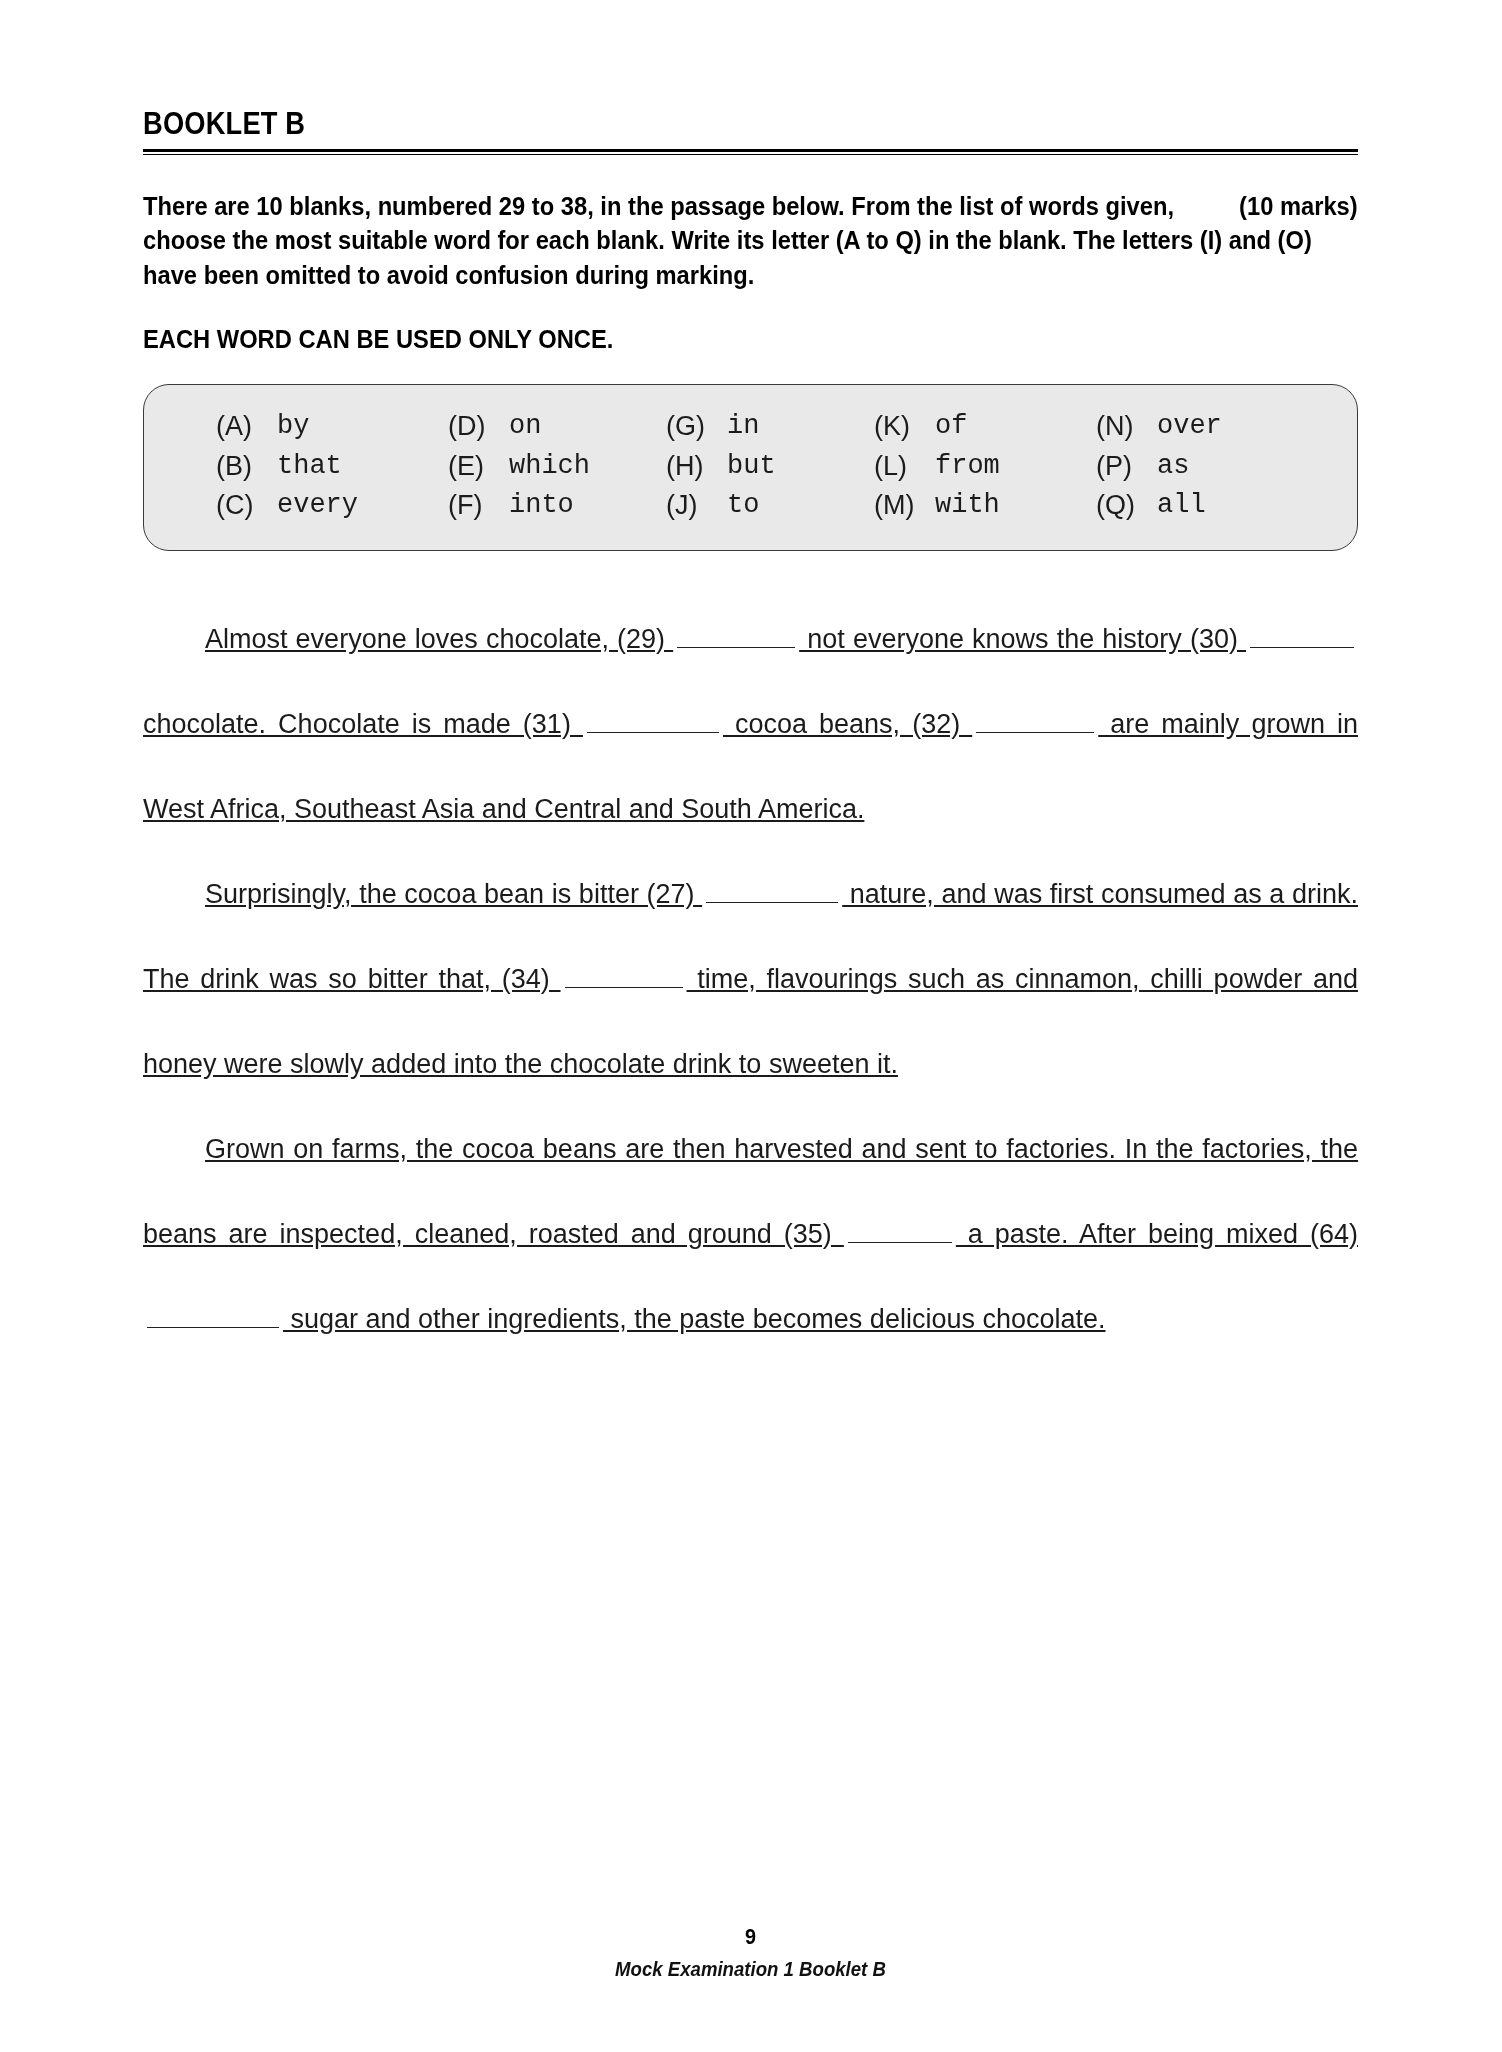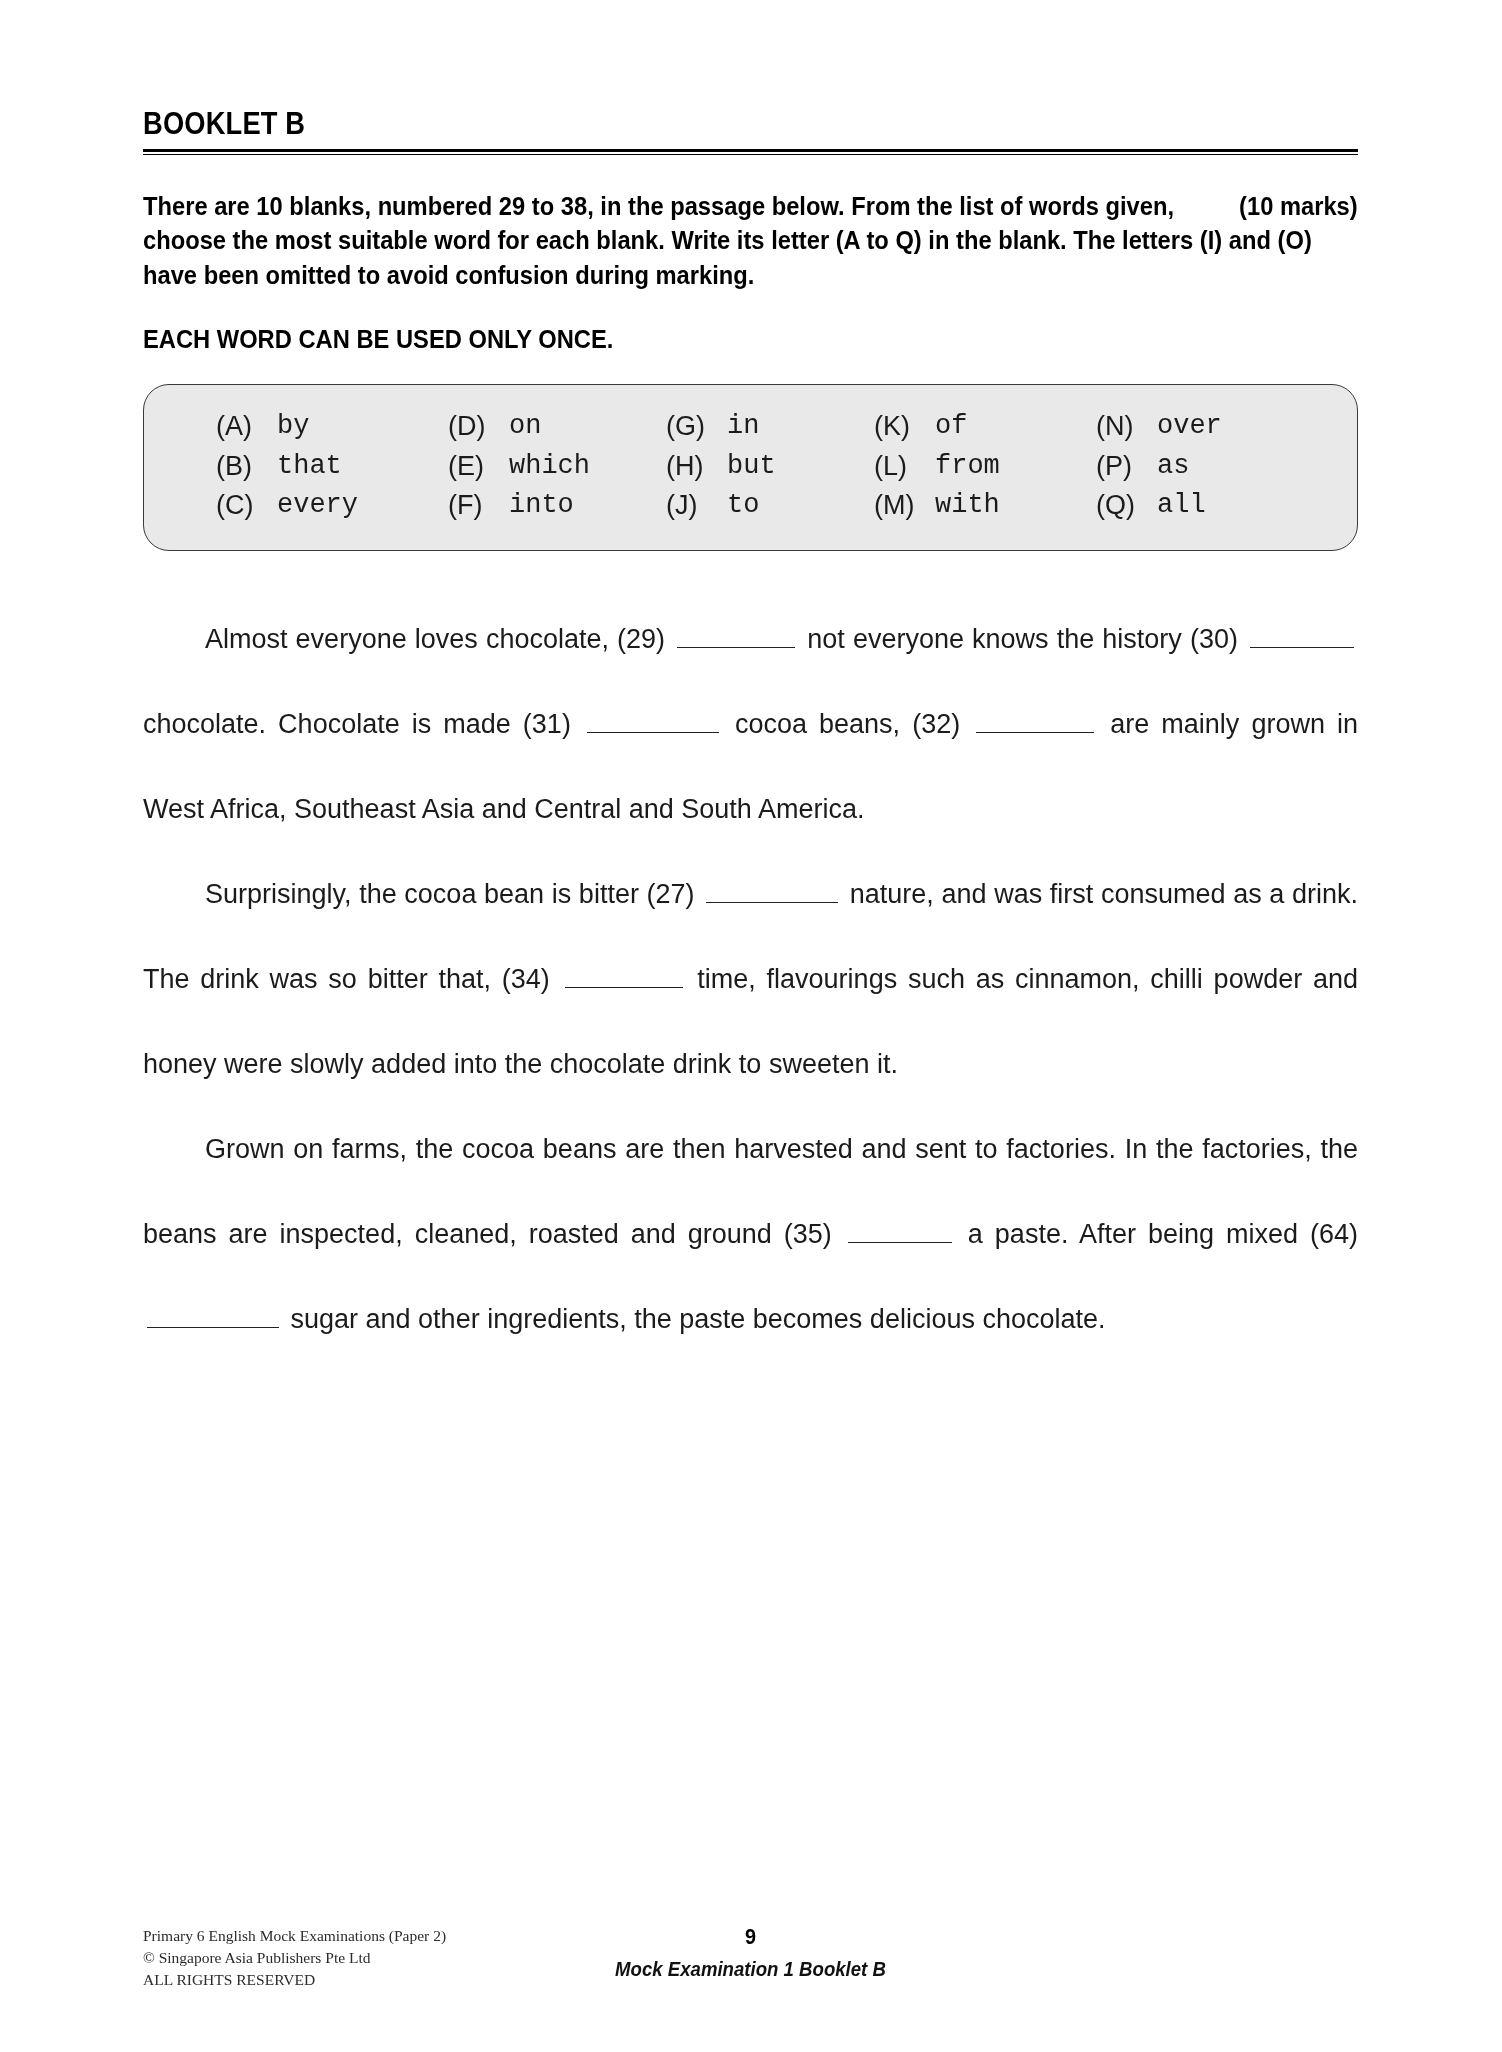--- a/index.html
+++ b/index.html
@@ -119,21 +119,21 @@
     margin-top: 46px;
     font-size: 27px;
     color: #1b1b1b;
   }
   .para {
     margin: 0;
     text-indent: 62px;
     line-height: 85px;
     text-align: justify;
   }
-  .para.last-line-left { text-align-last: left; }
+  .para.last-line-left { text-align-last: left; text-decoration: underline; }
   .blank {
     display: inline-block;
     border-bottom: 1.6px solid #222;
     vertical-align: baseline;
     margin: 0 4px;
     height: 20px;
   }
   .b-sm { width: 104px; }
   .b-md { width: 118px; }
   .b-lg { width: 132px; }
@@ -276,20 +276,19 @@
 
     <div class="passage">
         <p class="para last-line-left"><span>Almost everyone loves chocolate, (29) </span><span class="blank b-md"></span><span> not everyone knows the history (30) </span><span class="blank b-sm"></span><span> chocolate. Chocolate is made (31) </span><span class="blank b-lg"></span><span> cocoa beans, (32) </span><span class="blank b-md"></span><span> are mainly grown in West Africa, Southeast Asia and Central and South America.</span></p>
         <p class="para last-line-left"><span>Surprisingly, the cocoa bean is bitter (27) </span><span class="blank b-lg"></span><span> nature, and was first consumed as a drink. The drink was so bitter that, (34) </span><span class="blank b-md"></span><span> time, flavourings such as cinnamon, chilli powder and honey were slowly added into the chocolate drink to sweeten it.</span></p>
         <p class="para last-line-left"><span>Grown on farms, the cocoa beans are then harvested and sent to factories. In the factories, the beans are inspected, cleaned, roasted and ground (35) </span><span class="blank b-sm"></span><span> a paste. After being mixed (64) </span><span class="blank b-lg"></span><span> sugar and other ingredients, the paste becomes delicious chocolate.</span></p>
       </div>
 
   </div>
 
   <div class="footer">
-    <div class="footer-left"><div>Primary 6 English Mock Examinations (Paper 2)</div><div>© Singapore Asia Publishers Pte Ltd</div><div>ALL RIGHTS RESERVED</div></div>
     <div class="footer-center">
       <div class="page-number">9</div>
       <div class="footer-exam">Mock Examination 1  Booklet B</div>
     </div>
   </div>
 
 </div>
 
 </body></html>

